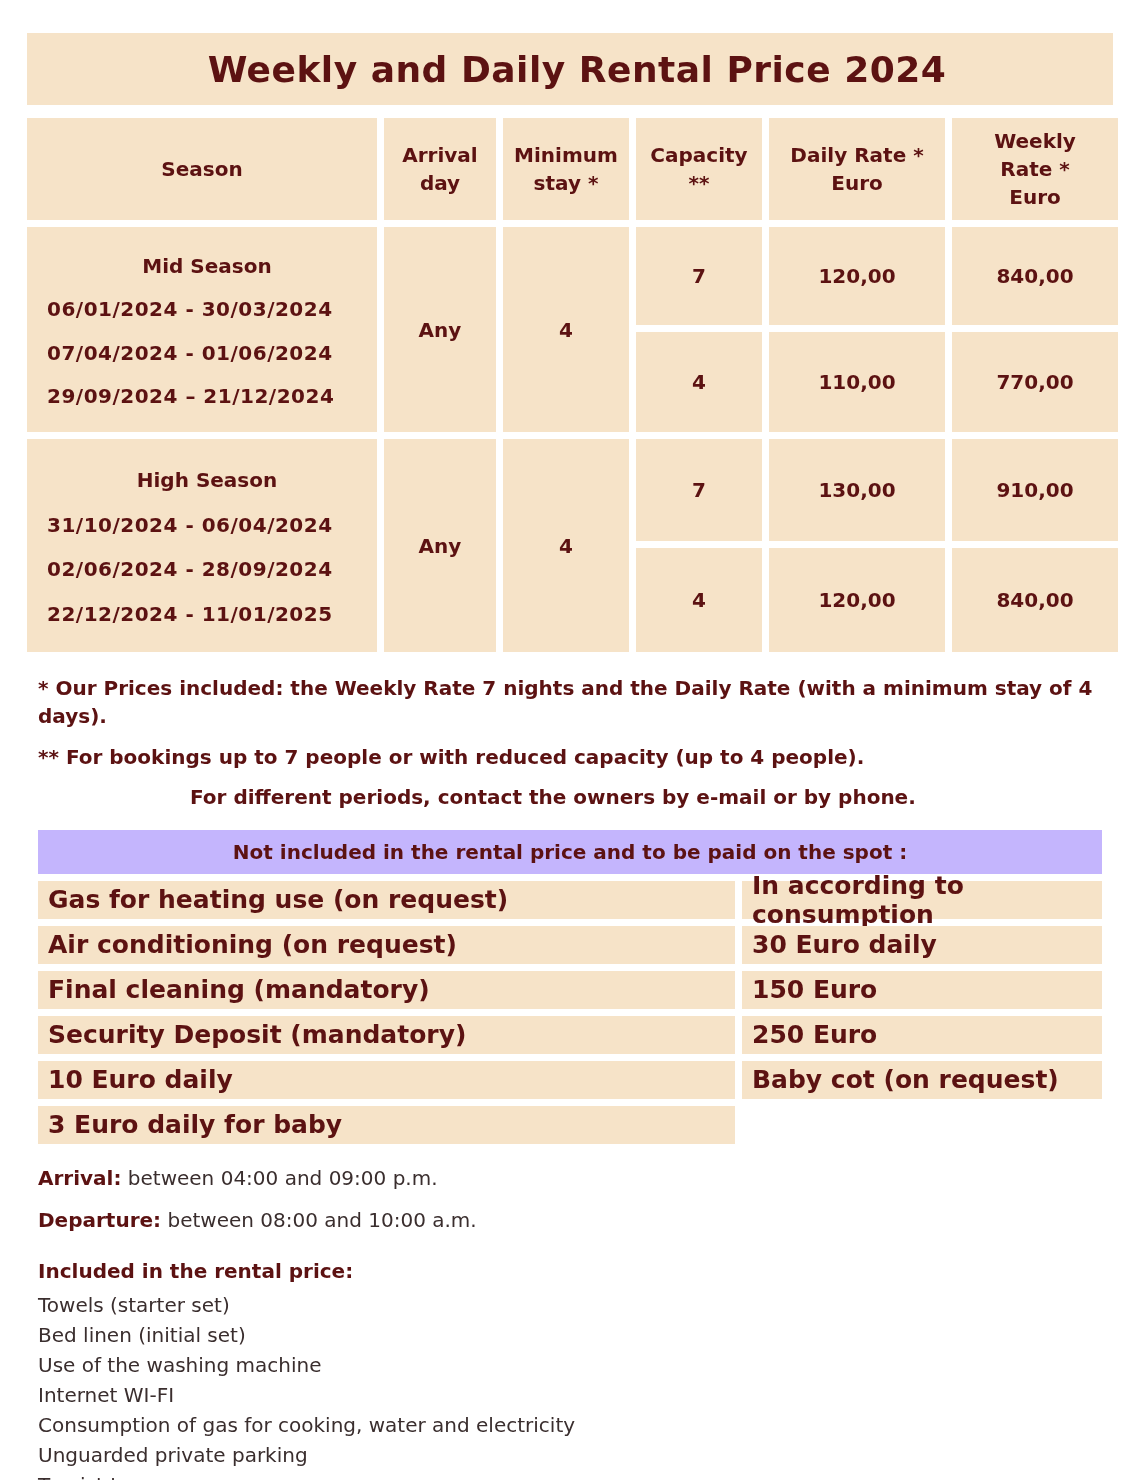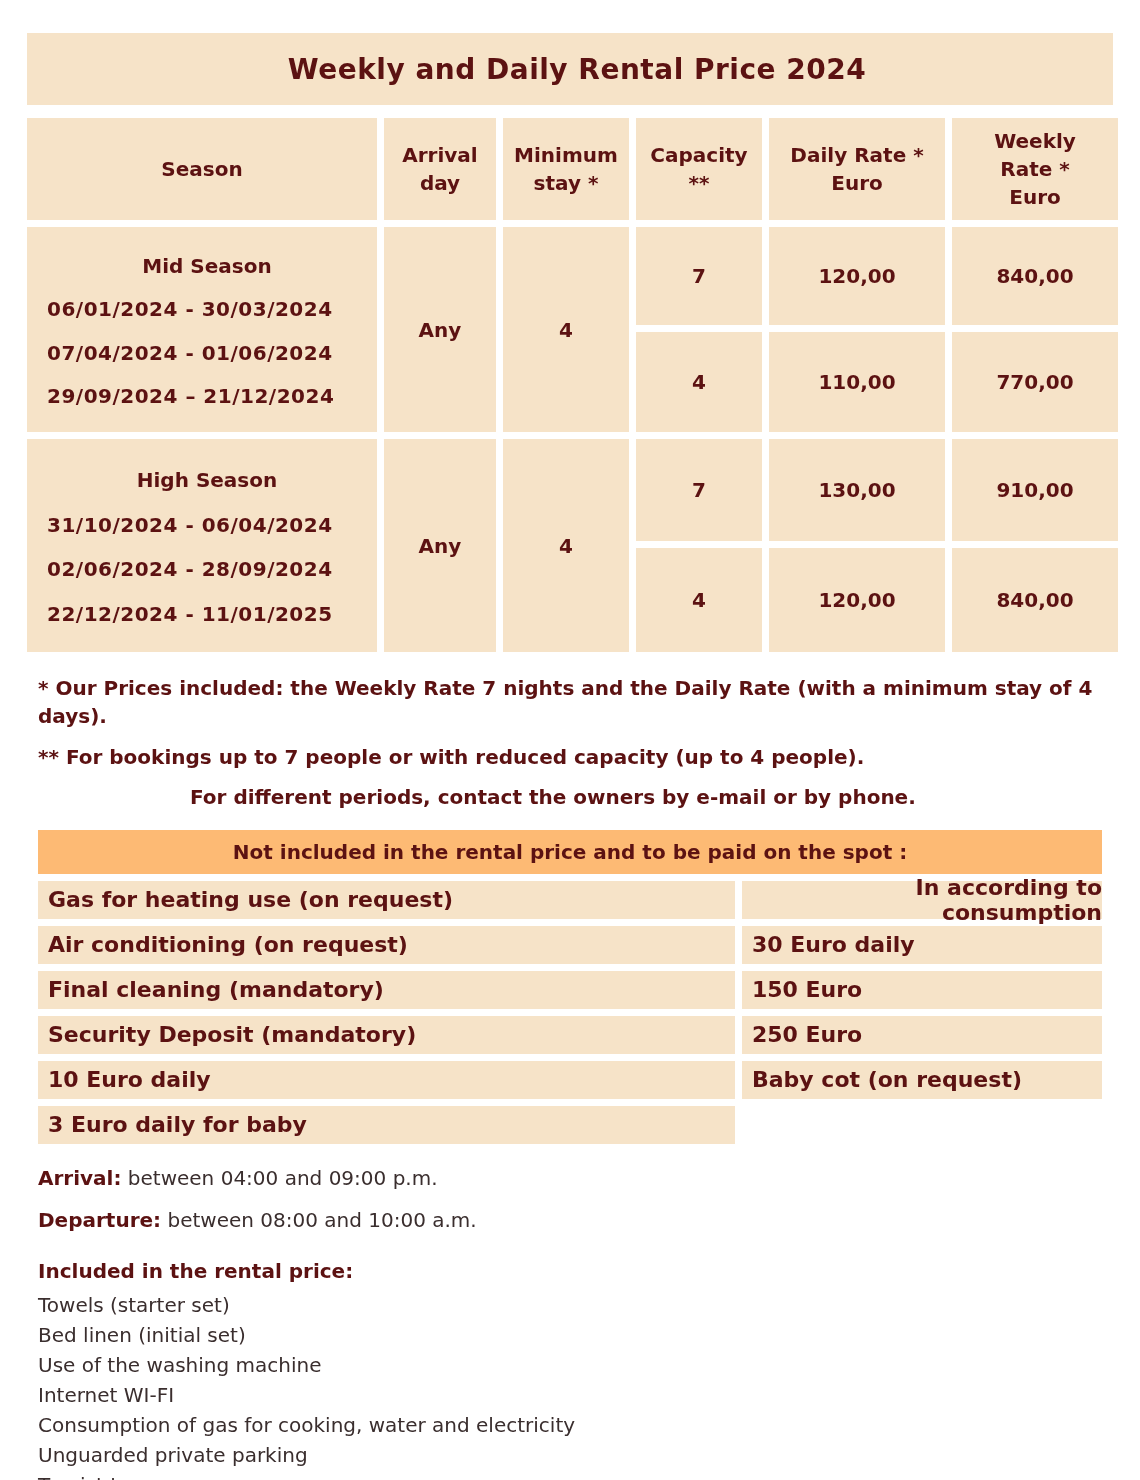--- a/index.html
+++ b/index.html
@@ -11,21 +11,21 @@
   }
   .page { padding:33px 27px 0 27px; }
 
   
   .title-bar {
     background:#f6e3c8; height:72px;
     display:flex; align-items:center; justify-content:center;
     margin-bottom:13px;
   }
   .title-bar .title-text {
-    color:#5c1212; font-size:28px; font-weight:bold; letter-spacing:0.5px;margin-left:14px;
+    color:#5c1212; font-size:36px; font-weight:bold; letter-spacing:0.5px;margin-left:14px;
   }
 
   
   .price-grid {
     display:grid;
     grid-template-columns:350px 112px 126px 126px 176px 166px;
     grid-template-rows:102px 98px 100px 102px 104px;
     gap:7px;
   }
   .cell {
@@ -47,31 +47,30 @@
 
   
   .footnotes { margin:22px 0 18px 11px; color:#5c1212; font-weight:bold; font-size:20px; line-height:1.42; }
   .footnote-1 { max-width:1062px; margin-bottom:12px; }
   .footnote-2 { margin-bottom:12px; }
   .footnote-3 { margin-left:152px; }
 
   
   .extras { margin-left:11px; width:1064px; }
   .extras-header {
-    background:#fdba74; height:44px; margin-bottom:7px;
+    background:#c4b5fd; height:44px; margin-bottom:7px;
     display:flex; align-items:center; justify-content:center;
     color:#5c1212; font-size:20px; font-weight:bold;
   }
   .extras-grid { display:grid; grid-template-columns:697px 360px; gap:7px; }
   .extras-cell {
     background:#f6e3c8; height:38px;
     display:flex; align-items:center;
-    color:#5c1212; font-size:22px; font-weight:bold;
+    color:#5c1212; font-size:25px; font-weight:bold;
     padding-left:10px;
-    text-align:right;
   }
 
   
   .schedule { margin:20px 0 0 11px; font-size:20px; line-height:28px; }
   .schedule-line { margin-bottom:14px; }
   .schedule-label { color:#5c1212; font-weight:bold; }
   .schedule-value { color:#3a2e2e; }
 
   
   .included { margin:22px 0 0 11px; font-size:20px; }

